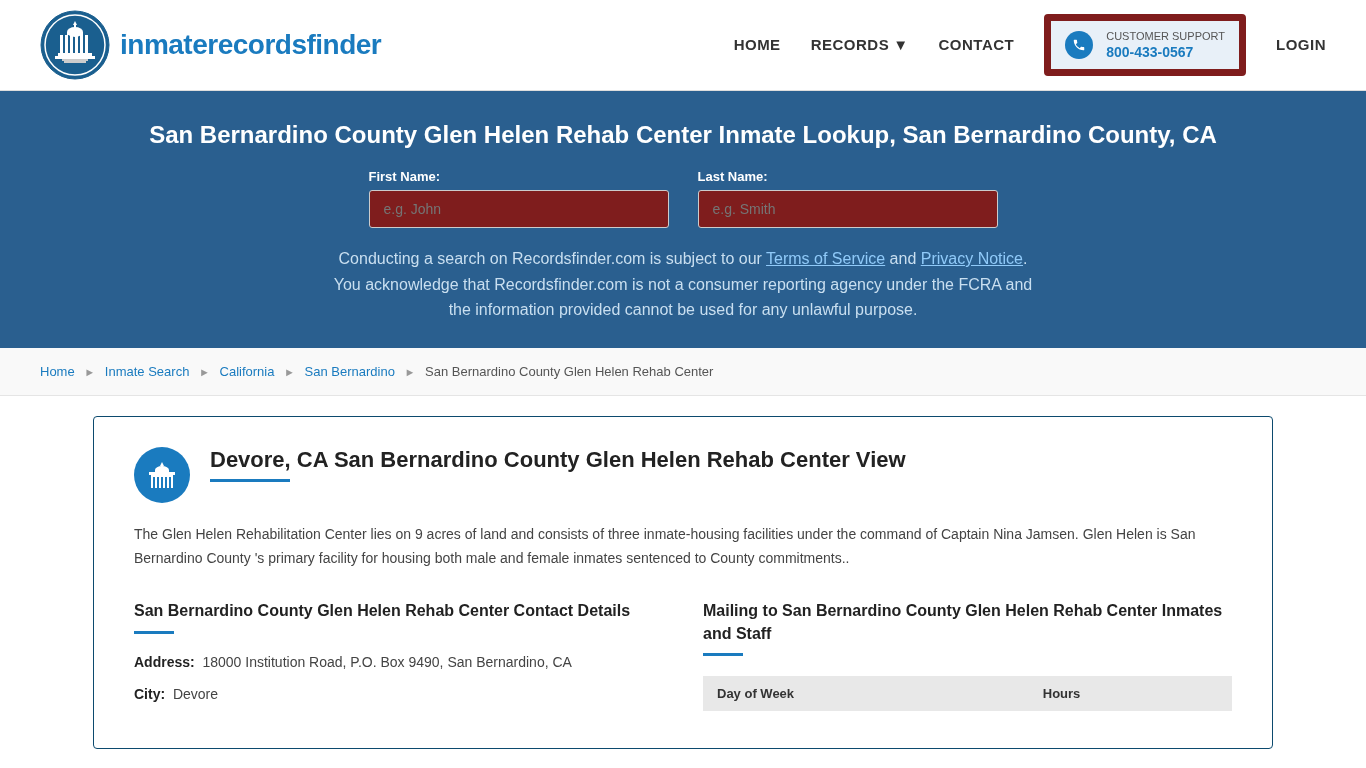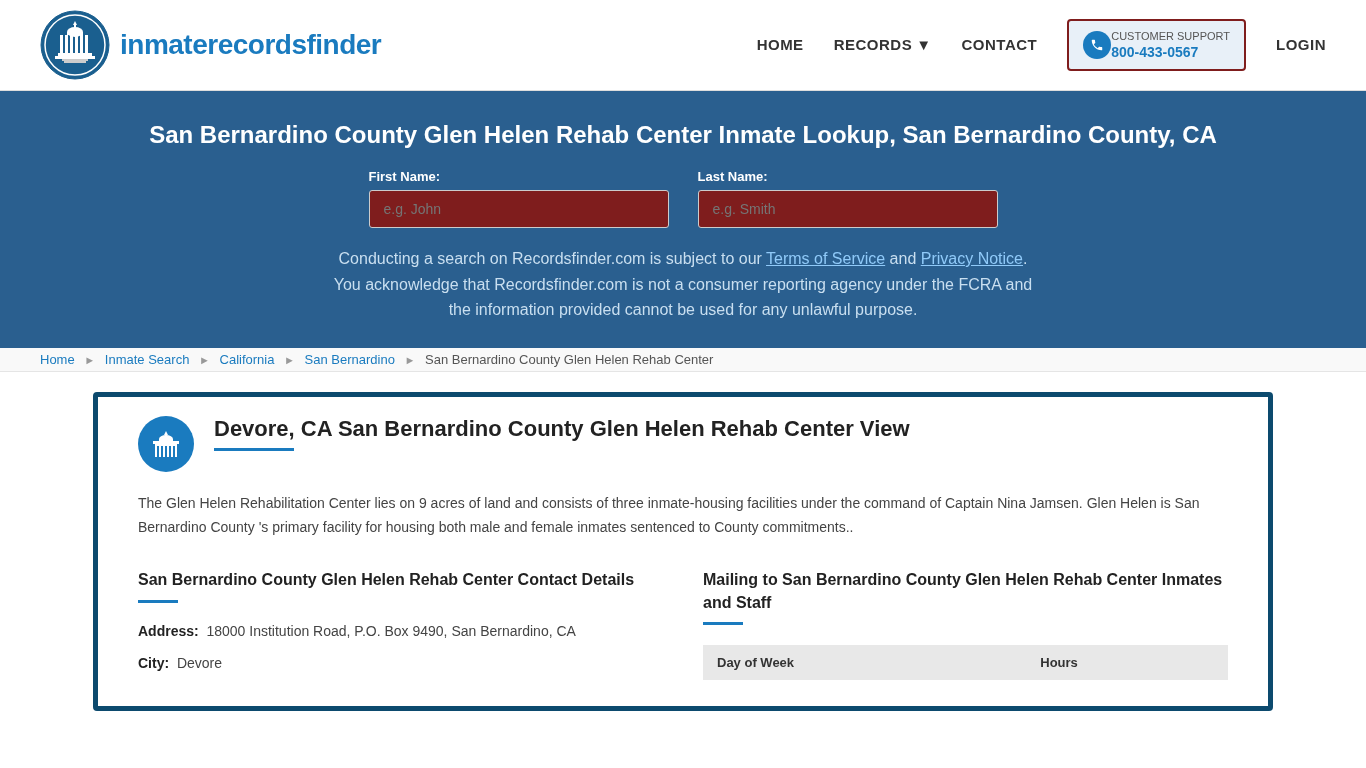--- a/index.html
+++ b/index.html
@@ -47,23 +47,23 @@
       cursor: pointer;
     }
     .nav-records {
       display: flex;
       align-items: center;
       gap: 4px;
     }
     .customer-support-btn {
       display: flex;
       align-items: center;
-      gap: 0;
+      gap: 13px;
       background: #e8f0f8;
-      border: 2px solid #7f1d1d;
+      border: 7px solid #7f1d1d;
       border-radius: 4px;
       padding: 8px 14px;
       cursor: pointer;
     }
     .support-phone {
       font-size: 11px;
       color: #555;
       line-height: 1.3;
     }
     .support-phone strong {
@@ -146,21 +146,21 @@
       line-height: 1.6;
       max-width: 700px;
       margin: 0 auto;
     }
     .disclaimer a {
       color: #90caf9;
     }
 
     
     .breadcrumb {
-      padding: 4px 40px;
+      padding: 16px 40px;
       background: #f9f9f9;
       border-bottom: 1px solid #e5e5e5;
       font-size: 13px;
     }
     .breadcrumb a {
       color: #1a7bbf;
       text-decoration: none;
     }
     .breadcrumb-sep {
       margin: 0 6px;
@@ -171,23 +171,23 @@
       color: #555;
     }
 
     
     .main-content {
       max-width: 1260px;
       margin: 20px auto;
       padding: 0 40px;
     }
     .content-card {
-      border: 5px solid #0c4a6e;
+      border: 1px solid #0c4a6e;
       border-radius: 4px;
-      padding: 19px 40px;
+      padding: 30px 40px;
     }
     .facility-header {
       display: flex;
       align-items: flex-start;
       gap: 20px;
       margin-bottom: 20px;
     }
     .facility-icon {
       width: 56px;
       height: 56px;

